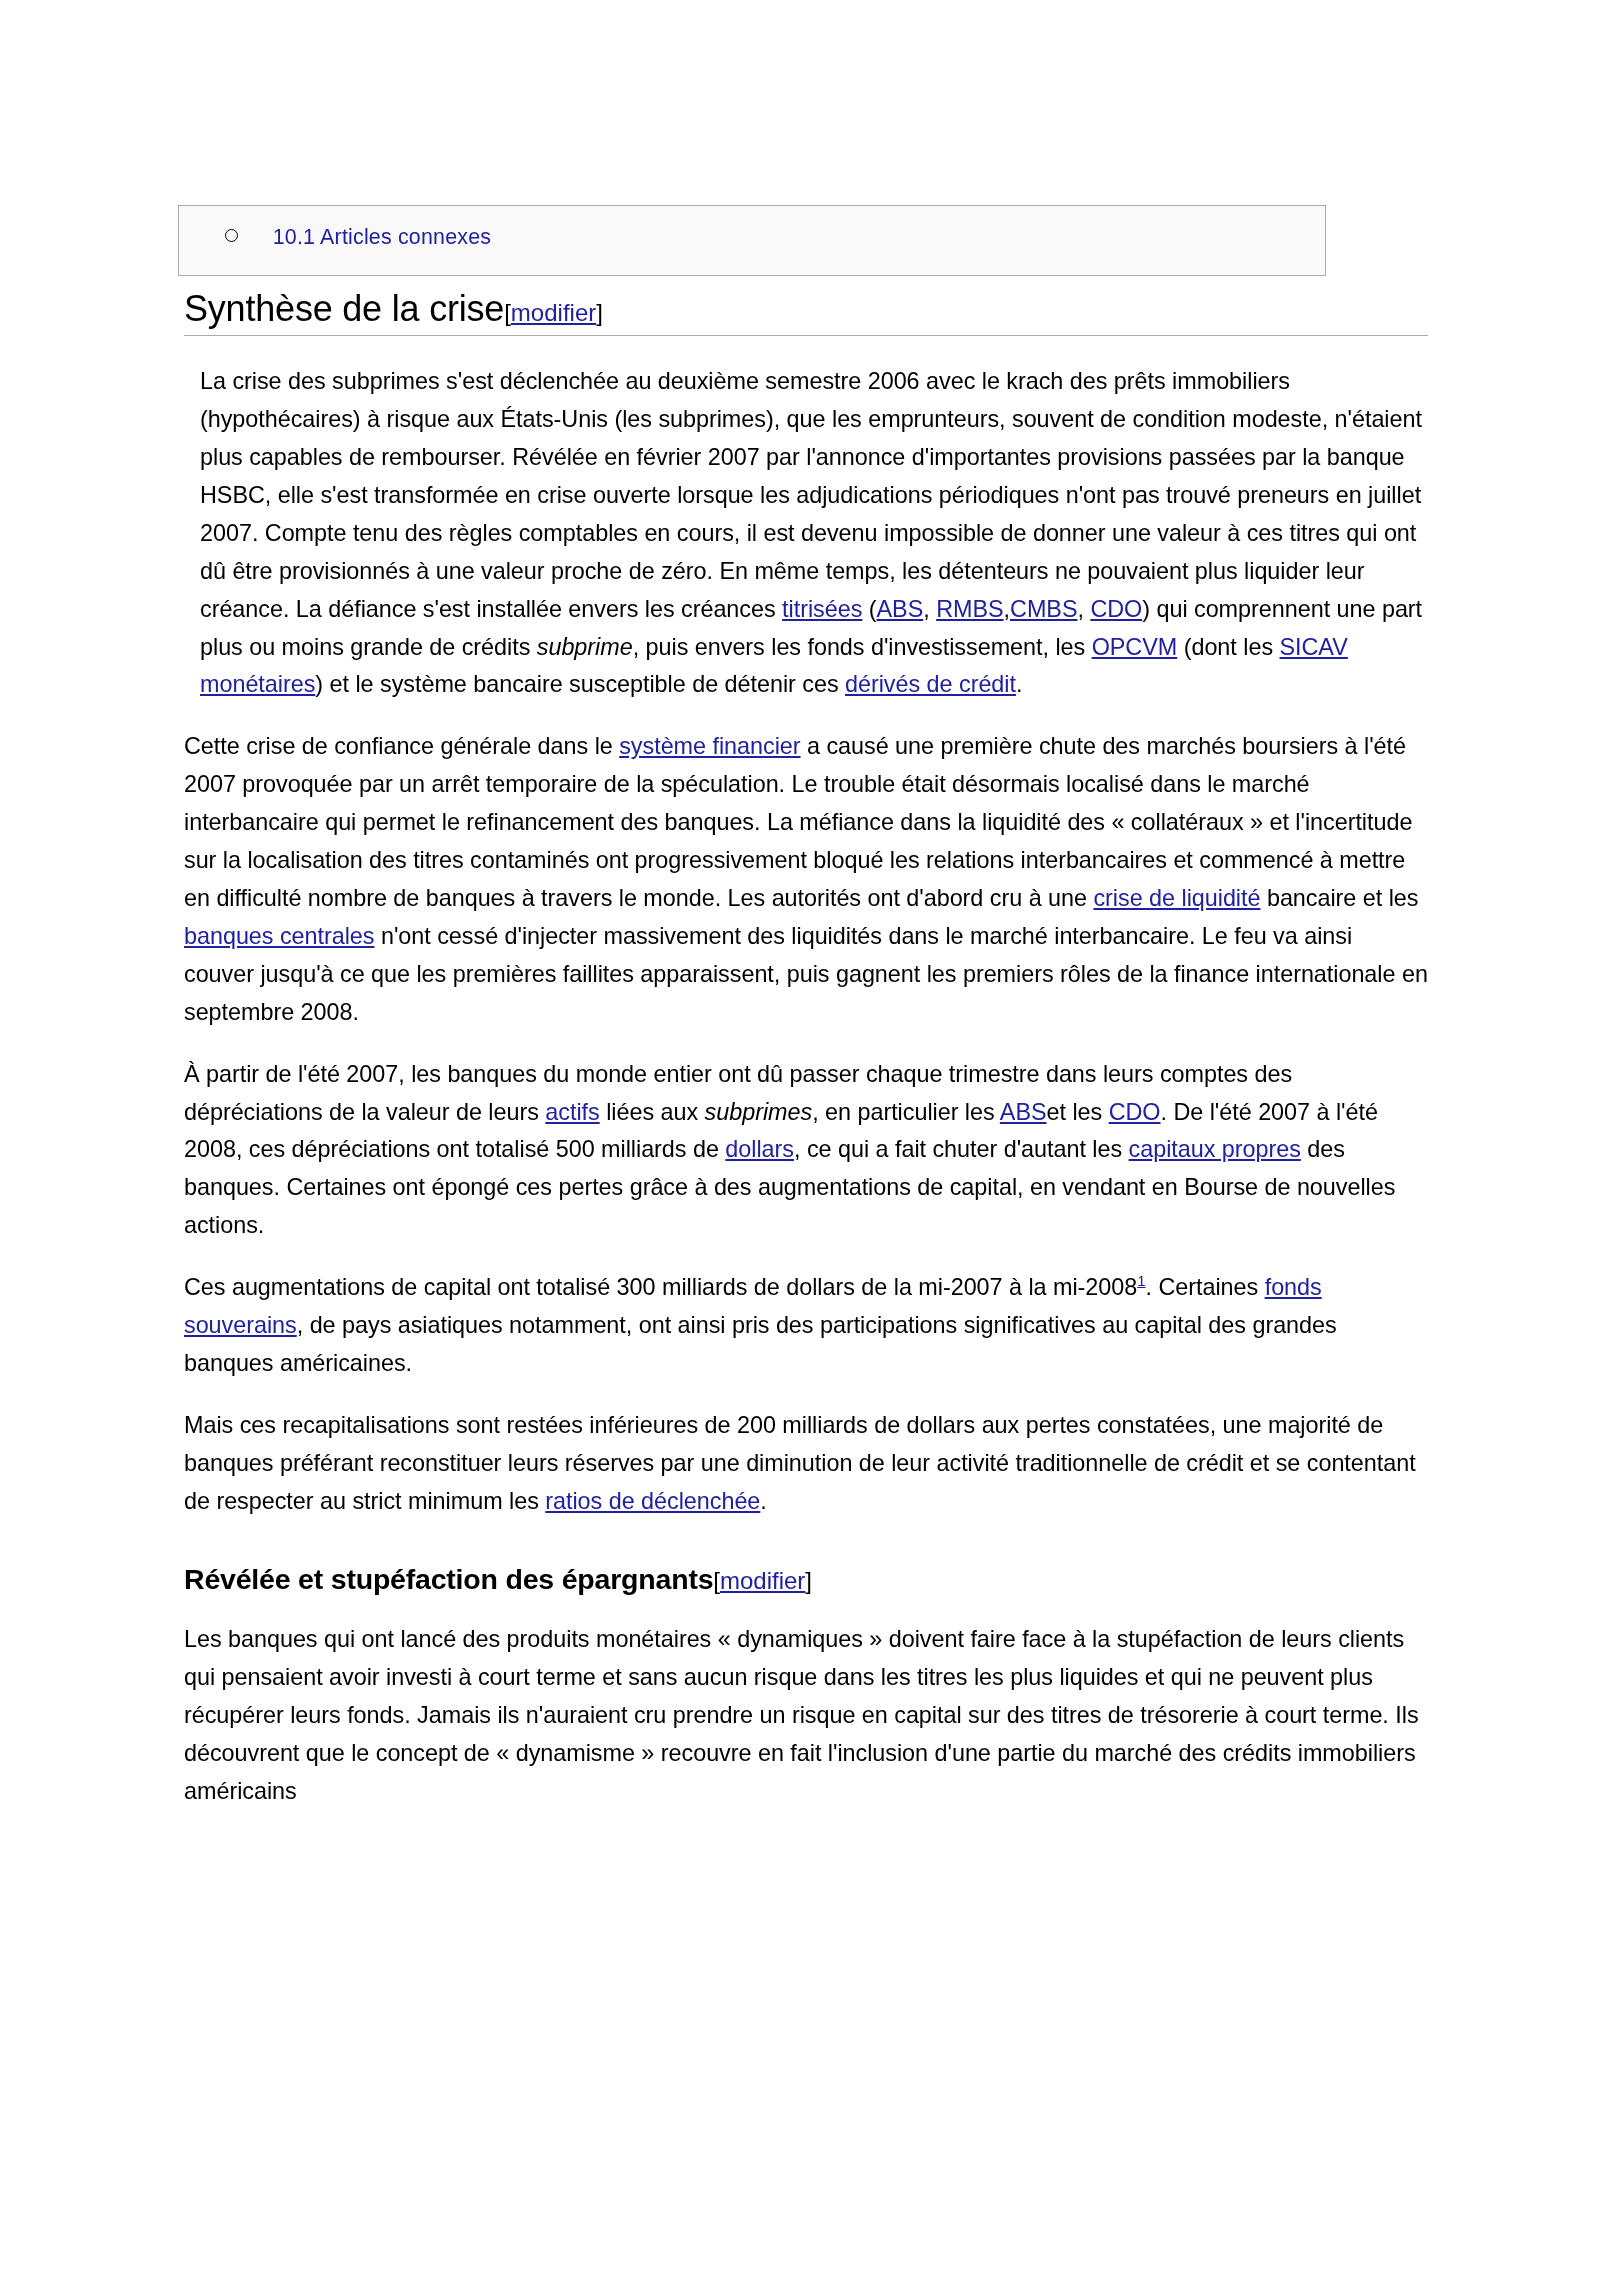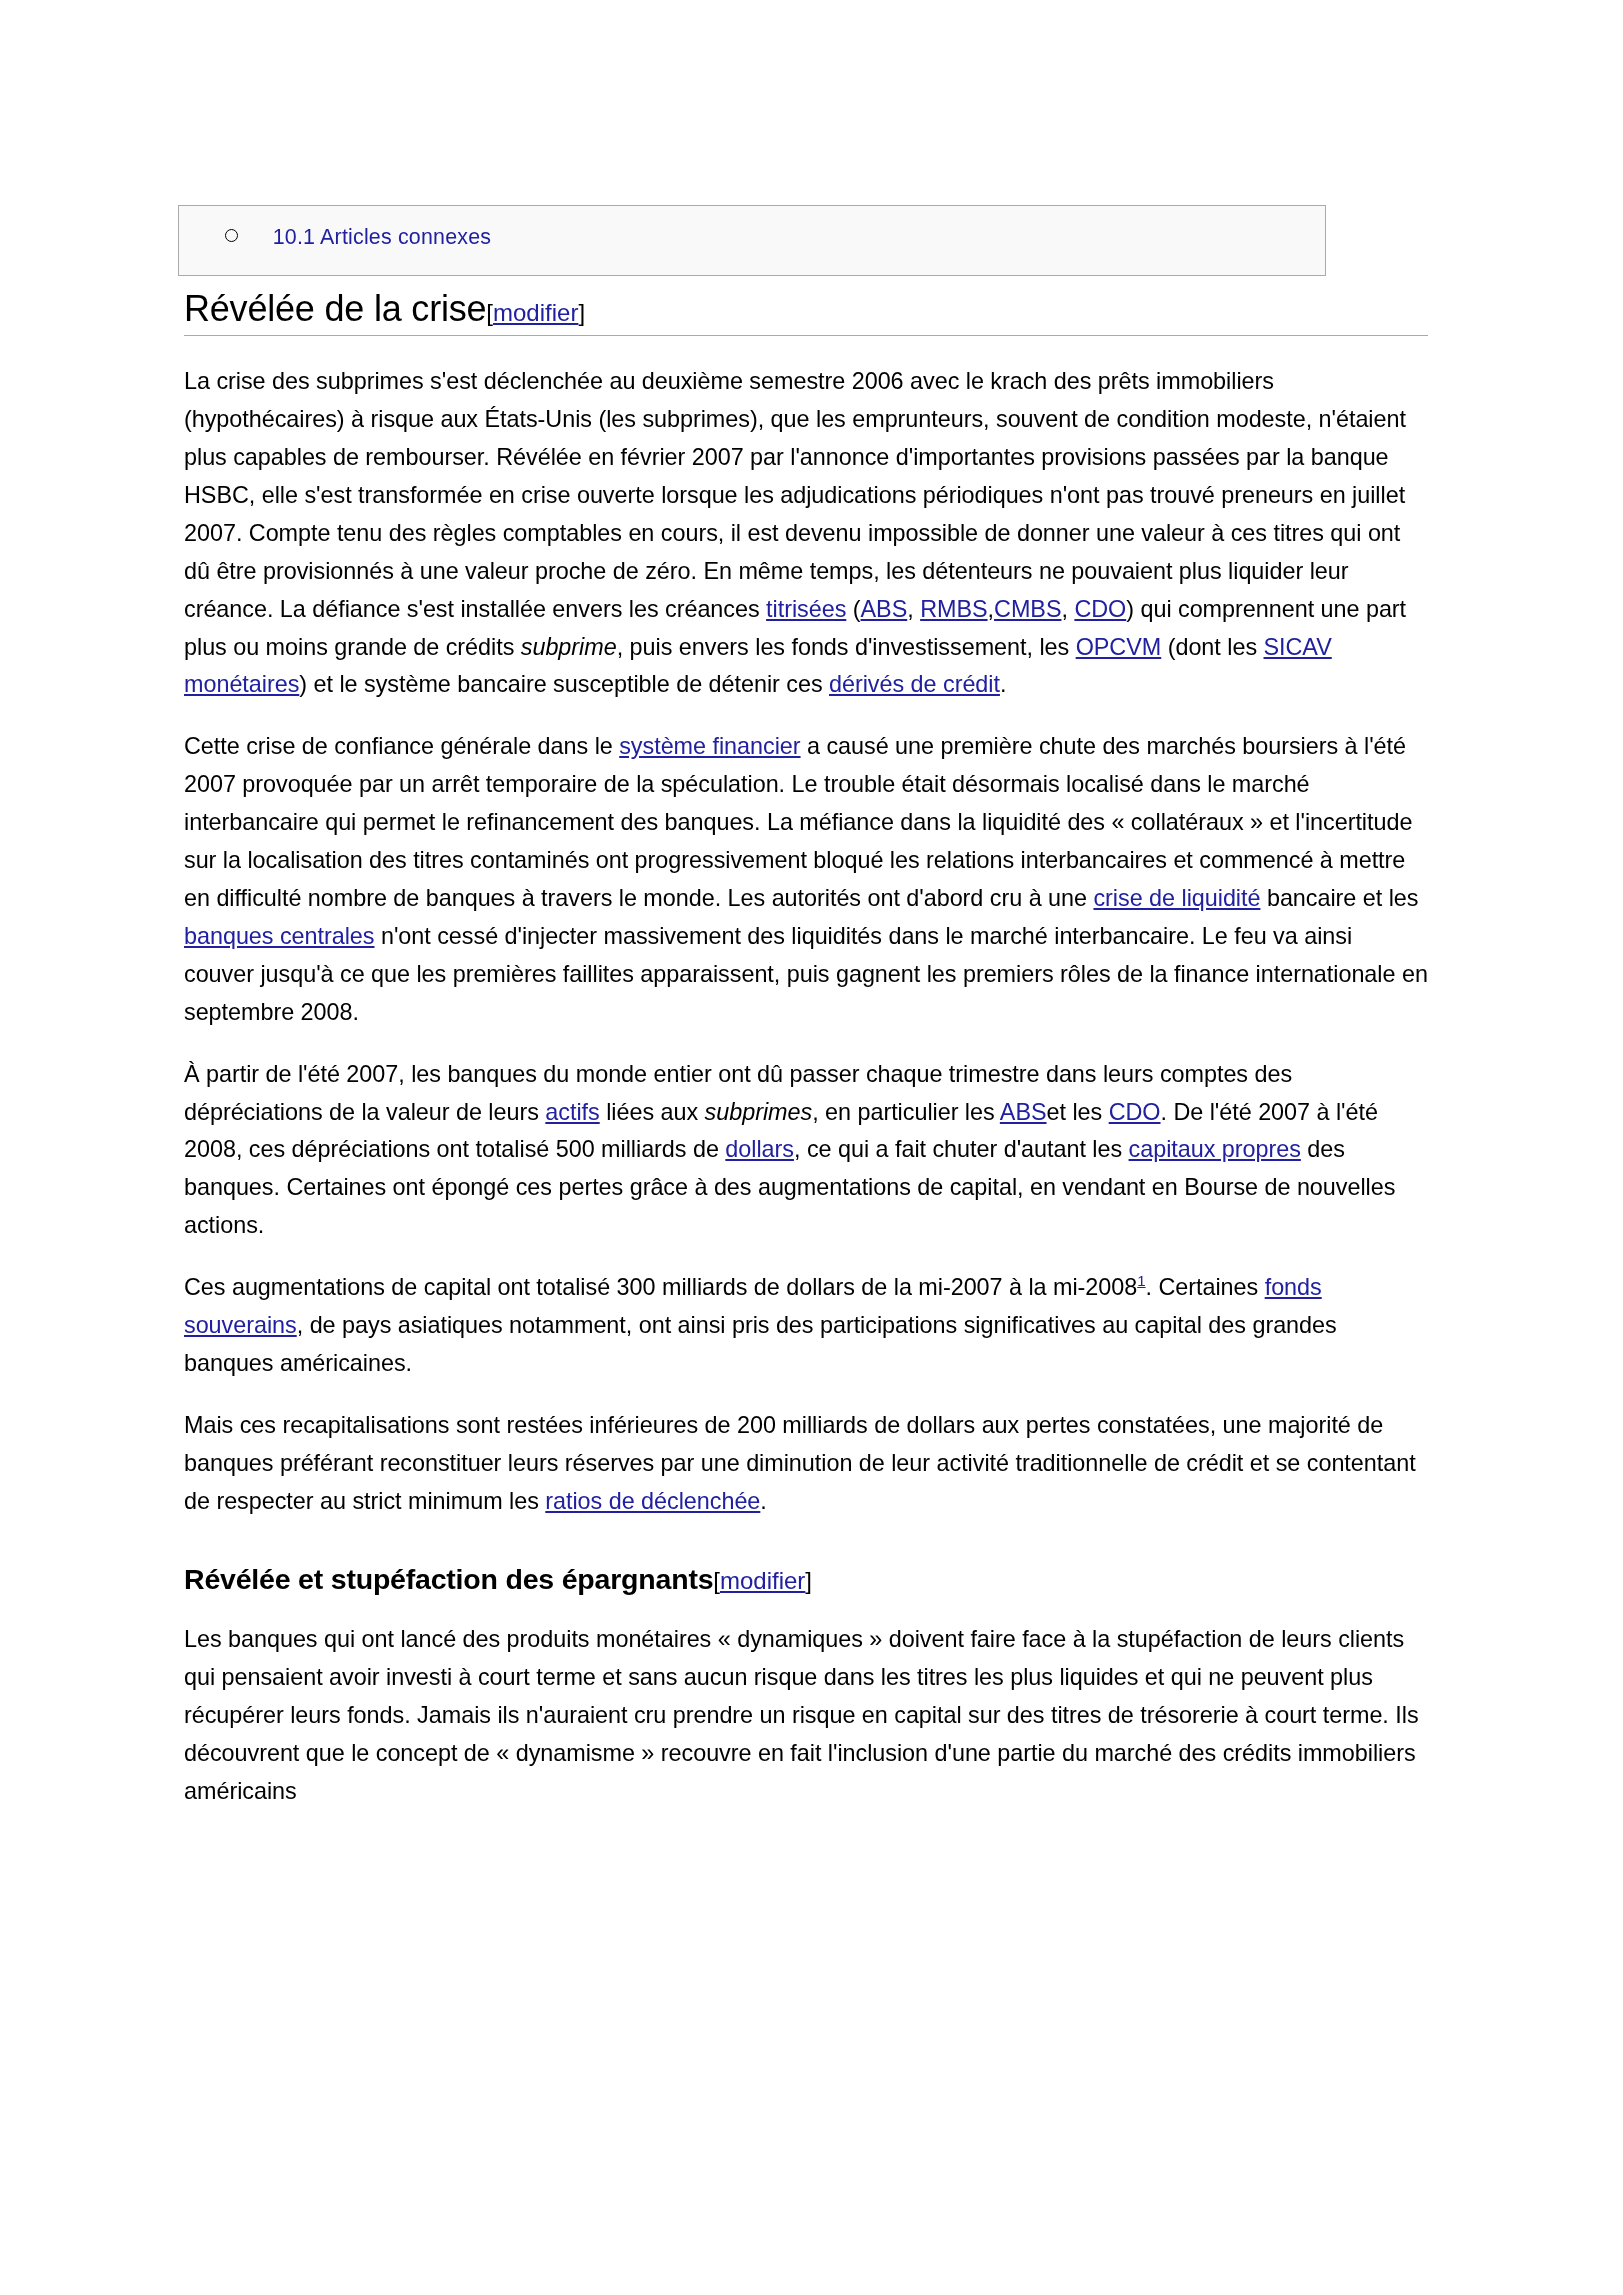--- a/index.html
+++ b/index.html
@@ -100,21 +100,21 @@
   }
 
   
   p.para {
     font-size: 23.4px;
     line-height: 1.62;
     margin: 24px 0 0 0;
     letter-spacing: -0.04px;
     text-align: left;
   }
-  p.first-para { margin-top: 27px; }
+  p.first-para { margin-top: 27px; margin-left: 16px; }
 
   a.wlink {
     color: #2020a0;
     text-decoration: underline;
   }
   .ital { font-style: italic; }
   sup.ref {
     font-size: 15px;
     vertical-align: super;
     line-height: 0;
@@ -130,21 +130,21 @@
     <div class="toc-box">
       <ul class="toc-list">
         <li class="toc-item">
           <span class="toc-bullet"></span>
           <a class="toc-link" href="#">10.1 Articles connexes</a>
         </li>
       </ul>
     </div>
 
     <div id="sections-root">
-        <h2 class="sec-h2"><span>Révélée de la crise</span><span class="editlink"><span class="brk">[</span><a href="#">modifier</a><span class="brk">]</span></span></h2>
+        <h2 class="sec-h2"><span>Synthèse de la crise</span><span class="editlink"><span class="brk">[</span><a href="#">modifier</a><span class="brk">]</span></span></h2>
         <p class="para first-para"><span>La crise des subprimes s'est déclenchée au deuxième semestre 2006 avec le krach des prêts immobiliers (hypothécaires) à risque aux États-Unis (les subprimes), que les emprunteurs, souvent de condition modeste, n'étaient plus capables de rembourser. Révélée en février 2007 par l'annonce d'importantes provisions passées par la banque HSBC, elle s'est transformée en crise ouverte lorsque les adjudications périodiques n'ont pas trouvé preneurs en juillet 2007. Compte tenu des règles comptables en cours, il est devenu impossible de donner une valeur à ces titres qui ont dû être provisionnés à une valeur proche de zéro. En même temps, les détenteurs ne pouvaient plus liquider leur créance. La défiance s'est installée envers les créances </span><a href="#" class="wlink">titrisées</a><span> (</span><a href="#" class="wlink">ABS</a><span>, </span><a href="#" class="wlink">RMBS</a><span>,</span><a href="#" class="wlink">CMBS</a><span>, </span><a href="#" class="wlink">CDO</a><span>) qui comprennent une part plus ou moins grande de crédits </span><i class="ital">subprime</i><span>, puis envers les fonds d'investissement, les </span><a href="#" class="wlink">OPCVM</a><span> (dont les </span><a href="#" class="wlink">SICAV monétaires</a><span>) et le système bancaire susceptible de détenir ces </span><a href="#" class="wlink">dérivés de crédit</a><span>.</span></p>
         <p class="para"><span>Cette crise de confiance générale dans le </span><a href="#" class="wlink">système financier</a><span> a causé une première chute des marchés boursiers à l'été 2007 provoquée par un arrêt temporaire de la spéculation. Le trouble était désormais localisé dans le marché interbancaire qui permet le refinancement des banques. La méfiance dans la liquidité des « collatéraux » et l'incertitude sur la localisation des titres contaminés ont progressivement bloqué les relations interbancaires et commencé à mettre en difficulté nombre de banques à travers le monde. Les autorités ont d'abord cru à une </span><a href="#" class="wlink">crise de liquidité</a><span> bancaire et les </span><a href="#" class="wlink">banques centrales</a><span> n'ont cessé d'injecter massivement des liquidités dans le marché interbancaire. Le feu va ainsi couver jusqu'à ce que les premières faillites apparaissent, puis gagnent les premiers rôles de la finance internationale en septembre 2008.</span></p>
         <p class="para"><span>À partir de l'été 2007, les banques du monde entier ont dû passer chaque trimestre dans leurs comptes des dépréciations de la valeur de leurs </span><a href="#" class="wlink">actifs</a><span> liées aux </span><i class="ital">subprimes</i><span>, en particulier les </span><a href="#" class="wlink">ABS</a><span>et les </span><a href="#" class="wlink">CDO</a><span>. De l'été 2007 à l'été 2008, ces dépréciations ont totalisé 500 milliards de </span><a href="#" class="wlink">dollars</a><span>, ce qui a fait chuter d'autant les </span><a href="#" class="wlink">capitaux propres</a><span> des banques. Certaines ont épongé ces pertes grâce à des augmentations de capital, en vendant en Bourse de nouvelles actions.</span></p>
         <p class="para"><span>Ces augmentations de capital ont totalisé 300 milliards de dollars de la mi-2007 à la mi-2008</span><sup class="ref"><a href="#">1</a></sup><span>. Certaines </span><a href="#" class="wlink">fonds souverains</a><span>, de pays asiatiques notamment, ont ainsi pris des participations significatives au capital des grandes banques américaines.</span></p>
         <p class="para"><span>Mais ces recapitalisations sont restées inférieures de 200 milliards de dollars aux pertes constatées, une majorité de banques préférant reconstituer leurs réserves par une diminution de leur activité traditionnelle de crédit et se contentant de respecter au strict minimum les </span><a href="#" class="wlink">ratios de déclenchée</a><span>.</span></p>
         <h3 class="sec-h3"><span>Révélée et stupéfaction des épargnants</span><span class="editlink"><span class="brk">[</span><a href="#">modifier</a><span class="brk">]</span></span></h3>
         <p class="para"><span>Les banques qui ont lancé des produits monétaires « dynamiques » doivent faire face à la stupéfaction de leurs clients qui pensaient avoir investi à court terme et sans aucun risque dans les titres les plus liquides et qui ne peuvent plus récupérer leurs fonds. Jamais ils n'auraient cru prendre un risque en capital sur des titres de trésorerie à court terme. Ils découvrent que le concept de « dynamisme » recouvre en fait l'inclusion d'une partie du marché des crédits immobiliers américains</span></p>
       </div>
 
   </div>

